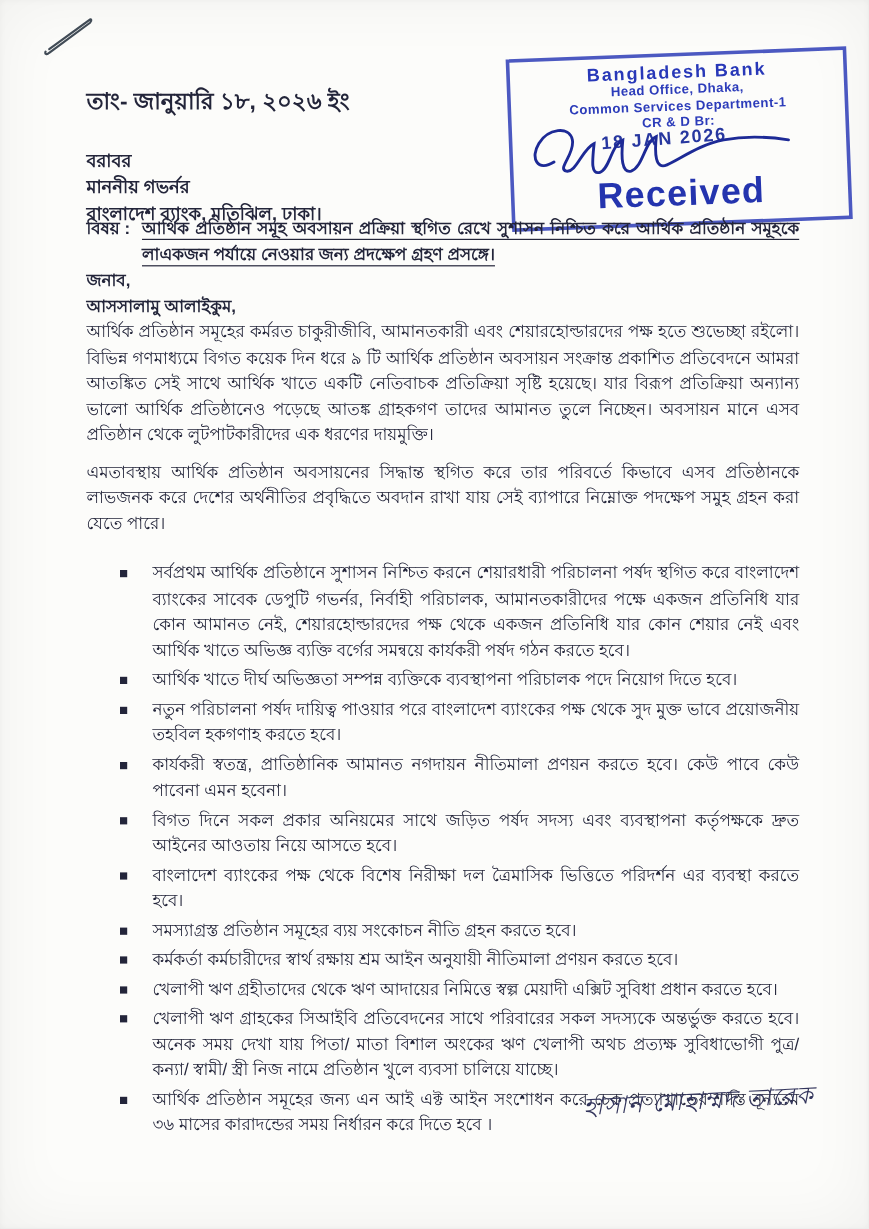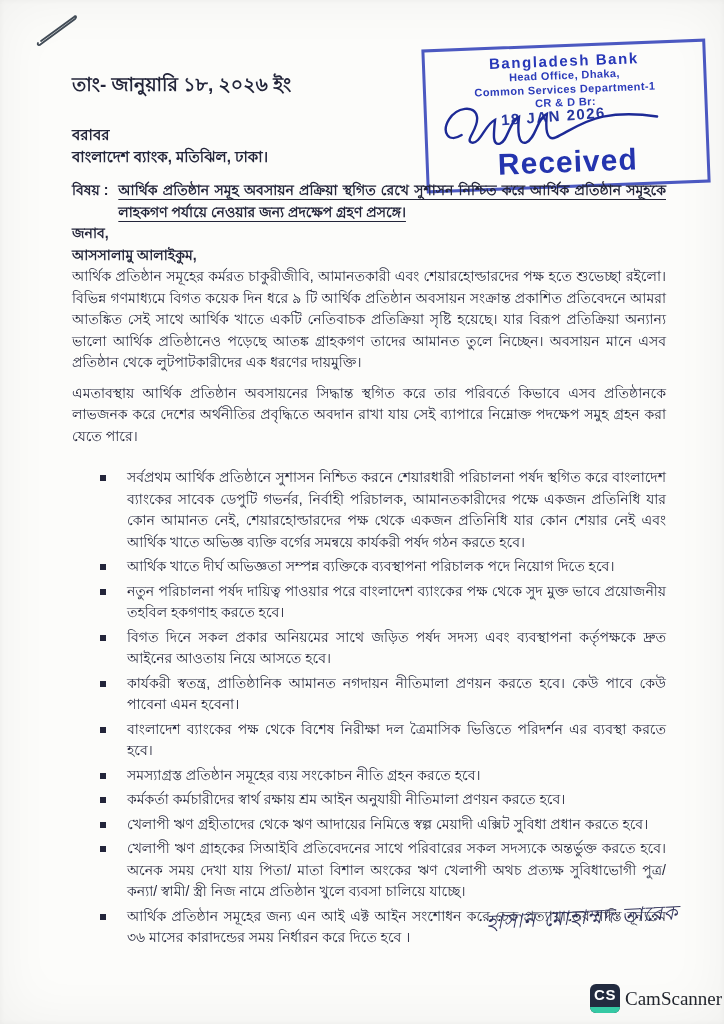--- a/index.html
+++ b/index.html
@@ -89,40 +89,41 @@
   <svg class="pen-mark" viewBox="0 0 70 45">
     <path d="M10 35 C9 37 11 38 13 36 L47 11 C49 9 48 7 46 9 L13 33" fill="none" stroke="#414b56" stroke-width="1.8" stroke-linecap="round"></path>
   </svg>
 
   <div class="letter-date">তাং- জানুয়ারি ১৮, ২০২৬ ইং</div>
 
   <div class="address">
 
       <div>বরাবর</div>
 
+      <div>মাননীয় গভর্নর</div>
 
       <div>বাংলাদেশ ব্যাংক, মতিঝিল, ঢাকা।</div>
     </div>
 
   <div class="stamp">
     <div class="org">Bangladesh Bank</div>
     <div class="sub">Head Office, Dhaka,</div>
     <div class="sub">Common Services Department-1</div>
     <div class="sub">CR &amp; D Br:</div>
     <div class="date">18 JAN 2026</div>
     <svg class="scribble" width="235" height="62" viewBox="0 0 235 62">
       <path d="M28 40 C14 48 8 36 16 24 C24 12 42 10 44 22 C46 34 30 46 38 48 C46 50 52 30 62 26 C60 40 58 52 66 50 C74 48 76 28 86 24 C84 38 84 52 92 50 C102 47 104 26 114 22 C112 36 112 50 122 46 C134 41 150 30 170 27 C190 24 208 26 224 29" fill="none" stroke="#1d2a96" stroke-width="2.4" stroke-linecap="round"></path>
     </svg>
     <div class="received">Received</div>
   </div>
 
   <div class="content">
     <div class="subject">
       <span class="lbl">বিষয় :</span>
-      <span class="txt">আর্থিক প্রতিষ্ঠান সমূহ অবসায়ন প্রক্রিয়া স্থগিত রেখে সুশাসন নিশ্চিত করে আর্থিক প্রতিষ্ঠান সমূহকে লাহকগণ পর্যায়ে নেওয়ার জন্য প্রদক্ষেপ গ্রহণ প্রসঙ্গে।</span>
+      <span class="txt">আর্থিক প্রতিষ্ঠান সমূহ অবসায়ন প্রক্রিয়া স্থগিত রেখে সুশাসন নিশ্চিত করে আর্থিক প্রতিষ্ঠান সমূহকে লাএকজন পর্যায়ে নেওয়ার জন্য প্রদক্ষেপ গ্রহণ প্রসঙ্গে।</span>
     </div>
     <div class="salutation">জনাব,</div>
     <div class="greeting">আসসালামু আলাইকুম,</div>
     <div class="para p1">আর্থিক প্রতিষ্ঠান সমূহের কর্মরত চাকুরীজীবি, আমানতকারী এবং শেয়ারহোল্ডারদের পক্ষ হতে শুভেচ্ছা রইলো। বিভিন্ন গণমাধ্যমে বিগত কয়েক দিন ধরে ৯ টি আর্থিক প্রতিষ্ঠান অবসায়ন সংক্রান্ত প্রকাশিত প্রতিবেদনে আমরা আতঙ্কিত সেই সাথে আর্থিক খাতে একটি নেতিবাচক প্রতিক্রিয়া সৃষ্টি হয়েছে। যার বিরূপ প্রতিক্রিয়া অন্যান্য ভালো আর্থিক প্রতিষ্ঠানেও পড়েছে আতঙ্ক গ্রাহকগণ তাদের আমানত তুলে নিচ্ছেন। অবসায়ন মানে এসব প্রতিষ্ঠান থেকে লুটপাটকারীদের এক ধরণের দায়মুক্তি।</div>
     <div class="para p2">এমতাবস্থায় আর্থিক প্রতিষ্ঠান অবসায়নের সিদ্ধান্ত স্থগিত করে তার পরিবর্তে কিভাবে এসব প্রতিষ্ঠানকে লাভজনক করে দেশের অর্থনীতির প্রবৃদ্ধিতে অবদান রাখা যায় সেই ব্যাপারে নিম্নোক্ত পদক্ষেপ সমুহ গ্রহন করা যেতে পারে।</div>
     <ul class="bullets">
 
         <li>
           <span class="marker"></span>
           <span class="btext">সর্বপ্রথম আর্থিক প্রতিষ্ঠানে সুশাসন নিশ্চিত করনে শেয়ারধারী পরিচালনা পর্ষদ স্থগিত করে বাংলাদেশ ব্যাংকের সাবেক ডেপুটি গভর্নর, নির্বাহী পরিচালক, আমানতকারীদের পক্ষে একজন প্রতিনিধি যার কোন আমানত নেই, শেয়ারহোল্ডারদের পক্ষ থেকে একজন প্রতিনিধি যার কোন শেয়ার নেই এবং আর্থিক খাতে অভিজ্ঞ ব্যক্তি বর্গের সমন্বয়ে কার্যকরী পর্ষদ গঠন করতে হবে।</span>
@@ -133,26 +134,26 @@
           <span class="btext">আর্থিক খাতে দীর্ঘ অভিজ্ঞতা সম্পন্ন ব্যক্তিকে ব্যবস্থাপনা পরিচালক পদে নিয়োগ দিতে হবে।</span>
         </li>
 
         <li>
           <span class="marker"></span>
           <span class="btext">নতুন পরিচালনা পর্ষদ দায়িত্ব পাওয়ার পরে বাংলাদেশ ব্যাংকের পক্ষ থেকে সুদ মুক্ত ভাবে প্রয়োজনীয় তহবিল হকগণাহ করতে হবে।</span>
         </li>
 
         <li>
           <span class="marker"></span>
-          <span class="btext">বিগত দিনে সকল প্রকার অনিয়মের সাথে জড়িত পর্ষদ সদস্য এবং ব্যবস্থাপনা কর্তৃপক্ষকে দ্রুত আইনের আওতায় নিয়ে আসতে হবে।</span>
+          <span class="btext">কার্যকরী স্বতন্ত্র, প্রাতিষ্ঠানিক আমানত নগদায়ন নীতিমালা প্রণয়ন করতে হবে। কেউ পাবে কেউ পাবেনা এমন হবেনা।</span>
         </li>
 
         <li>
           <span class="marker"></span>
-          <span class="btext">কার্যকরী স্বতন্ত্র, প্রাতিষ্ঠানিক আমানত নগদায়ন নীতিমালা প্রণয়ন করতে হবে। কেউ পাবে কেউ পাবেনা এমন হবেনা।</span>
+          <span class="btext">বিগত দিনে সকল প্রকার অনিয়মের সাথে জড়িত পর্ষদ সদস্য এবং ব্যবস্থাপনা কর্তৃপক্ষকে দ্রুত আইনের আওতায় নিয়ে আসতে হবে।</span>
         </li>
 
         <li>
           <span class="marker"></span>
           <span class="btext">বাংলাদেশ ব্যাংকের পক্ষ থেকে বিশেষ নিরীক্ষা দল ত্রৈমাসিক ভিত্তিতে পরিদর্শন এর ব্যবস্থা করতে হবে।</span>
         </li>
 
         <li>
           <span class="marker"></span>
           <span class="btext">সমস্যাগ্রস্ত প্রতিষ্ঠান সমূহের ব্যয় সংকোচন নীতি গ্রহন করতে হবে।</span>
@@ -175,21 +176,14 @@
 
         <li>
           <span class="marker"></span>
           <span class="btext">আর্থিক প্রতিষ্ঠান সমূহের জন্য এন আই এক্ট আইন সংশোধন করে চেক প্রত্যাখাতের শাস্তি নূন্যতম ৩৬ মাসের কারাদন্ডের সময় নির্ধারন করে দিতে হবে ।</span>
         </li>
       </ul>
   </div>
 
   <div class="signature">হাসান মোহাম্মদ তারেক</div>
 
-  <div class="cs-footer">
-    <div class="cs-logo">
-      <div class="cs-text">CS</div>
-      <div class="cs-strip"></div>
-    </div>
-    <div class="cs-brand">CamScanner</div>
-  </div>
 
 </div>
 
 </body></html>

